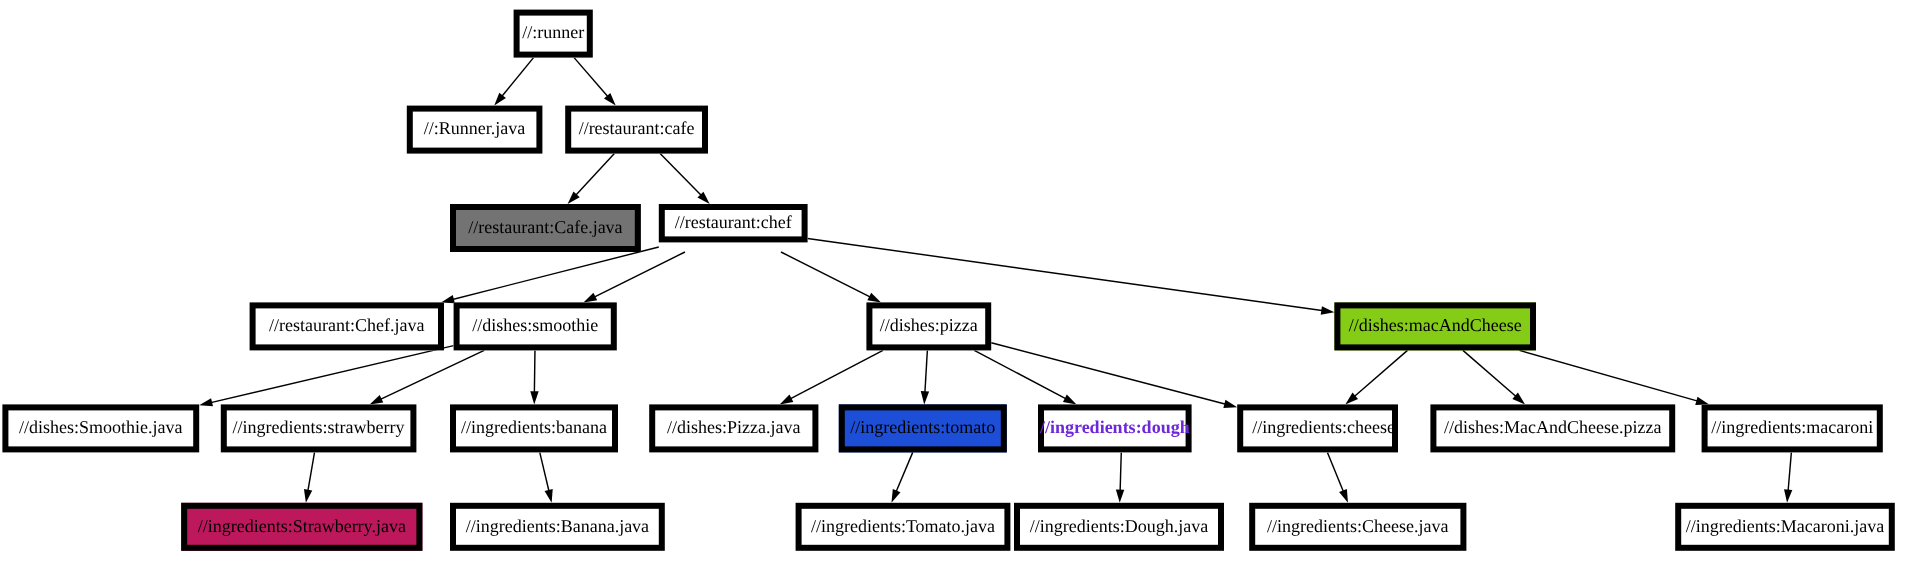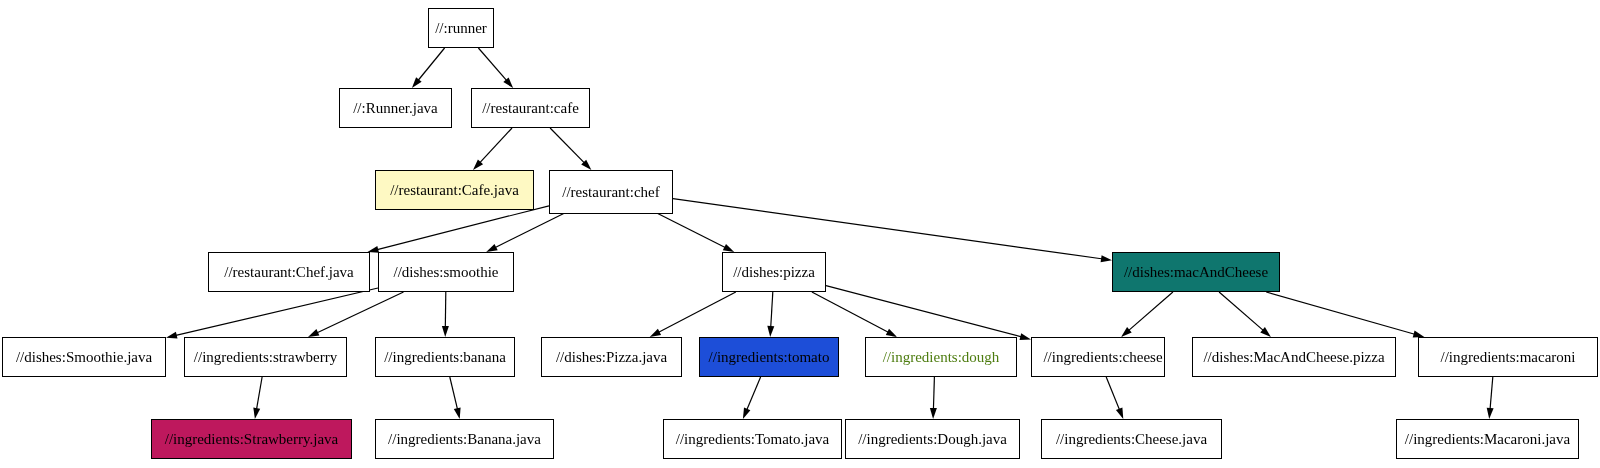--- a/index.html
+++ b/index.html
@@ -18,21 +18,21 @@
   .edge-layer {
     position: absolute;
     left: 0;
     top: 0;
     width: 100%;
     height: 100%;
   }
   .node {
     position: absolute;
     box-sizing: border-box;
-    border: 1px solid #ef4444;
+    border: 5px solid #ef4444;
     background: #ffffff;
     color: #000000;
     display: flex;
     align-items: center;
     justify-content: center;
     font-size: 15px;
     line-height: 1;
     white-space: nowrap;
     text-align: right;
   }
@@ -136,34 +136,34 @@
       </g>
       <g>
         <line x1="1492.8" y1="377.0" x2="1490.0" y2="410.0" stroke="#000000" stroke-width="1.2"></line>
         <polygon points="1489.2,419.0 1486.7,407.7 1493.6,408.3" fill="#000000"></polygon>
       </g>
     </svg>
 
 <div class="node" style="left: 428px; top: 8px; width: 66px; height: 40px; border-color: rgb(0, 0, 0); background: rgb(255, 255, 255); color: rgb(0, 0, 0);">//:runner</div>
     <div class="node" style="left: 339px; top: 88px; width: 113px; height: 40px; border-color: rgb(0, 0, 0); background: rgb(255, 255, 255); color: rgb(0, 0, 0);">//:Runner.java</div>
     <div class="node" style="left: 471px; top: 88px; width: 119px; height: 40px; border-color: rgb(0, 0, 0); background: rgb(255, 255, 255); color: rgb(0, 0, 0);">//restaurant:cafe</div>
-    <div class="node" style="left: 375px; top: 170px; width: 159px; height: 40px; border-color: rgb(0, 0, 0); background: #fef9c3; color: rgb(0, 0, 0);">//restaurant:Cafe.java</div>
-    <div class="node" style="left: 549px; top: 170px; width: 124px; height: 44px; border-color: rgb(0, 0, 0); background: rgb(255, 255, 255); color: rgb(0, 0, 0);">//restaurant:chef</div>
+    <div class="node" style="left: 375px; top: 170px; width: 159px; height: 40px; border-color: rgb(0, 0, 0); background: #737373; color: rgb(0, 0, 0);">//restaurant:Cafe.java</div>
+    <div class="node" style="left: 549px; top: 170px; width: 124px; height: 32px; border-color: rgb(0, 0, 0); background: rgb(255, 255, 255); color: rgb(0, 0, 0);">//restaurant:chef</div>
     <div class="node" style="left: 208px; top: 252px; width: 162px; height: 40px; border-color: rgb(0, 0, 0); background: rgb(255, 255, 255); color: rgb(0, 0, 0);">//restaurant:Chef.java</div>
     <div class="node" style="left: 378px; top: 252px; width: 136px; height: 40px; border-color: rgb(0, 0, 0); background: rgb(255, 255, 255); color: rgb(0, 0, 0);">//dishes:smoothie</div>
     <div class="node" style="left: 722px; top: 252px; width: 104px; height: 40px; border-color: rgb(0, 0, 0); background: rgb(255, 255, 255); color: rgb(0, 0, 0);">//dishes:pizza</div>
-    <div class="node" style="left: 1112px; top: 252px; width: 168px; height: 40px; border-color: rgb(0, 0, 0); background: #0f766e; color: rgb(0, 0, 0);">//dishes:macAndCheese</div>
+    <div class="node" style="left: 1112px; top: 252px; width: 168px; height: 40px; border-color: rgb(0, 0, 0); background: #84cc16; color: rgb(0, 0, 0);">//dishes:macAndCheese</div>
     <div class="node" style="left: 2px; top: 337px; width: 164px; height: 40px; border-color: rgb(0, 0, 0); background: rgb(255, 255, 255); color: rgb(0, 0, 0);">//dishes:Smoothie.java</div>
     <div class="node" style="left: 184px; top: 337px; width: 163px; height: 40px; border-color: rgb(0, 0, 0); background: rgb(255, 255, 255); color: rgb(0, 0, 0);">//ingredients:strawberry</div>
     <div class="node" style="left: 375px; top: 337px; width: 140px; height: 40px; border-color: rgb(0, 0, 0); background: rgb(255, 255, 255); color: rgb(0, 0, 0);">//ingredients:banana</div>
     <div class="node" style="left: 541px; top: 337px; width: 141px; height: 40px; border-color: rgb(0, 0, 0); background: rgb(255, 255, 255); color: rgb(0, 0, 0);">//dishes:Pizza.java</div>
     <div class="node" style="left: 699px; top: 337px; width: 140px; height: 40px; border-color: rgb(0, 0, 0); background: #1d4ed8; color: rgb(0, 0, 0);">//ingredients:tomato</div>
-    <div class="node" style="left: 865px; top: 337px; width: 152px; height: 40px; border-color: rgb(0, 0, 0); background: rgb(255, 255, 255); color: #4d7c0f;">//ingredients:dough</div>
+    <div class="node" style="left: 865px; top: 337px; width: 128px; height: 40px; border-color: rgb(0, 0, 0); background: rgb(255, 255, 255); color: #6d28d9; font-weight: bold;">//ingredients:dough</div>
     <div class="node" style="left: 1031px; top: 337px; width: 134px; height: 40px; border-color: rgb(0, 0, 0); background: rgb(255, 255, 255); color: rgb(0, 0, 0); padding-left: 10px;">//ingredients:cheese</div>
     <div class="node" style="left: 1192px; top: 337px; width: 204px; height: 40px; border-color: rgb(0, 0, 0); background: rgb(255, 255, 255); color: rgb(0, 0, 0);">//dishes:MacAndCheese.pizza</div>
-    <div class="node" style="left: 1418px; top: 337px; width: 180px; height: 40px; border-color: rgb(0, 0, 0); background: rgb(255, 255, 255); color: rgb(0, 0, 0);">//ingredients:macaroni</div>
+    <div class="node" style="left: 1418px; top: 337px; width: 151px; height: 40px; border-color: rgb(0, 0, 0); background: rgb(255, 255, 255); color: rgb(0, 0, 0);">//ingredients:macaroni</div>
     <div class="node" style="left: 151px; top: 419px; width: 201px; height: 40px; border-color: rgb(0, 0, 0); background: #be185d; color: rgb(0, 0, 0);">//ingredients:Strawberry.java</div>
     <div class="node" style="left: 375px; top: 419px; width: 179px; height: 40px; border-color: rgb(0, 0, 0); background: rgb(255, 255, 255); color: rgb(0, 0, 0);">//ingredients:Banana.java</div>
     <div class="node" style="left: 663px; top: 419px; width: 179px; height: 40px; border-color: rgb(0, 0, 0); background: rgb(255, 255, 255); color: rgb(0, 0, 0);">//ingredients:Tomato.java</div>
     <div class="node" style="left: 845px; top: 419px; width: 175px; height: 40px; border-color: rgb(0, 0, 0); background: rgb(255, 255, 255); color: rgb(0, 0, 0);">//ingredients:Dough.java</div>
     <div class="node" style="left: 1041px; top: 419px; width: 181px; height: 40px; border-color: rgb(0, 0, 0); background: rgb(255, 255, 255); color: rgb(0, 0, 0);">//ingredients:Cheese.java</div>
     <div class="node" style="left: 1396px; top: 419px; width: 183px; height: 40px; border-color: rgb(0, 0, 0); background: rgb(255, 255, 255); color: rgb(0, 0, 0);">//ingredients:Macaroni.java</div>
   </div>
 
 </body></html>

